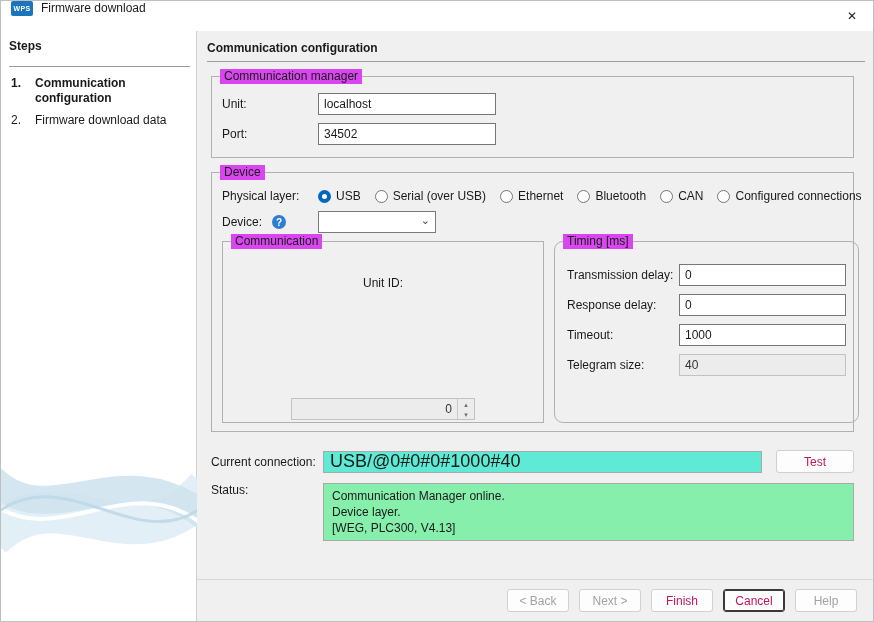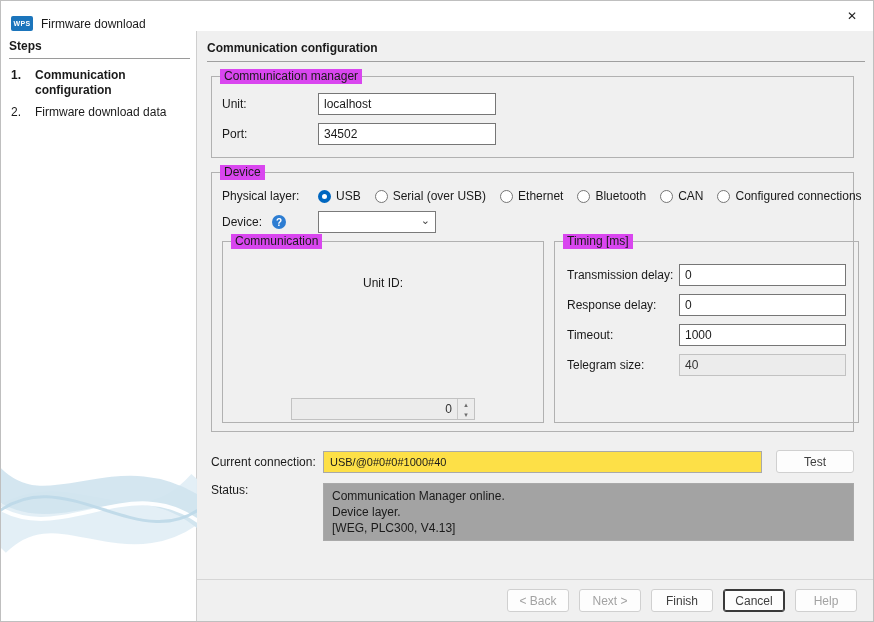--- a/index.html
+++ b/index.html
@@ -2,48 +2,48 @@
 <html><head>
 <meta charset="utf-8">
 <style>
   * { box-sizing: border-box; margin: 0; padding: 0; }
   html, body { background: #ffffff; }
   body { font-family: "Liberation Sans", sans-serif; font-size: 12px; color: #1a1a1a; }
 
   .window { position: relative; width: 874px; height: 622px; background: #ffffff; border: 1px solid #bfbfbf; overflow: hidden; display: flex; flex-direction: column; }
 
   
-  .titlebar { height: 30px; flex: 0 0 30px; display: flex; align-items: flex-end; padding-left: 10px; background: #ffffff; }
+  .titlebar { height: 30px; flex: 0 0 30px; display: flex; align-items: flex-start; padding-left: 10px; background: #ffffff; }
   .logo { width: 22px; height: 15px; background: #1b75bc; color: #fff; font-size: 7px; font-weight: bold; display: inline-flex; align-items: center; justify-content: center; border-radius: 2px; letter-spacing: .3px; }
   .wtitle { margin-left: 8px; }
   .close { margin-left: auto; width: 42px; height: 30px; display: flex; align-items: center; justify-content: center; font-size: 12px; color: #222; cursor: pointer; }
 
   .bodyrow { flex: 1; display: flex; min-height: 0; }
 
   
   .steps { flex: 0 0 196px; background: #ffffff; border-right: 1px solid #cfcfcf; position: relative; padding-top: 8px; }
-  .steps-head { font-weight: bold; margin: 0 6px 6px 8px; padding-bottom: 5px; border-bottom: 1px solid #9a9a9a; }
+  .steps-head { font-weight: bold; margin: 0 6px 6px 8px; padding-bottom: 13px; border-bottom: 1px solid #9a9a9a; }
   .step { display: flex; padding: 3px 8px 4px 10px; line-height: 15px; }
   .step .num { flex: 0 0 24px; }
   .step.active { font-weight: bold; }
   .swoosh { position: absolute; left: 0; bottom: 28px; width: 196px; height: 150px; pointer-events: none; }
 
   
   .rightcol { flex: 1; display: flex; flex-direction: column; min-width: 0; background: #f0f0f0; }
   .main { flex: 1; padding: 8px 8px 0 10px; overflow: hidden; }
   .main-title { font-weight: bold; padding: 2px 0 6px 0; border-bottom: 1px solid #9f9f9f; margin-bottom: 14px; }
   .content { margin: 0 11px 0 4px; }
 
   
   .group { position: relative; border: 1px solid #b1b1b1; padding: 16px 10px 10px 10px; margin-bottom: 14px; }
   .legend { position: absolute; top: -8px; left: 8px; background: #d946ef; padding: 0 4px; line-height: 15px; }
   .subgroup { position: relative; border: 1px solid #b1b1b1; padding: 22px 12px 10px 12px; height: 182px; }
   .subrow { display: flex; gap: 10px; margin-top: 6px; }
   .cfg { flex: 0 0 322px; }
-  .tim { flex: 1; }
+  .tim { flex: 1; border-radius: 9px; }
 
   .row { display: flex; align-items: center; margin-bottom: 8px; }
   .flabel { flex: 0 0 96px; }
   .tim .flabel { flex: 0 0 112px; }
   .cfg .flabel { flex: 0 0 122px; }
 
   .field { height: 22px; border: 1px solid #767676; background: #ffffff; padding: 0 5px; font-family: "Liberation Sans", sans-serif; font-size: 12px; color: #1a1a1a; }
   .w178 { width: 178px; }
   .tim .field { flex: 1; }
   .ro .field, .field.ro { background: #ececec; border-color: #c2c2c2; color: #333; }
@@ -64,26 +64,26 @@
   
   .spinwrap { position: relative; flex: 1; }
   .spinwrap input { width: 100%; text-align: right; padding-right: 22px; }
   .spin { position: absolute; right: 1px; top: 1px; bottom: 1px; width: 17px; display: flex; flex-direction: column; border-left: 1px solid #c9c9c9; background: #f5f5f5; }
   .spin span { flex: 1; display: flex; align-items: center; justify-content: center; font-size: 7px; color: #6e6e6e; line-height: 1; }
   .spinwrap.ro .spin { background: #ececec; }
 
   
   .crow { display: flex; align-items: center; margin: 18px 0 10px 0; }
   .clabel { flex: 0 0 112px; }
-  .connfield { flex: 1; height: 22px; background: #fde047; border: 1px solid #a9a9a9; padding: 0 6px; font-family: "Liberation Sans", sans-serif; font-size: 11px; color: #1a1a1a; }
+  .connfield { flex: 1; height: 22px; background: #5eead4; border: 1px solid #a9a9a9; padding: 0 6px; font-family: "Liberation Sans", sans-serif; font-size: 18px; color: #1a1a1a; }
   .srow { display: flex; align-items: flex-start; }
-  .statusbox { flex: 1; background: #a3a3a3; border: 1px solid #a9a9a9; padding: 4px 8px; line-height: 16px; min-height: 56px; }
-
-  
-  .btn { min-width: 62px; height: 23px; background: #fdfdfd; border: 1px solid #d0d0d0; border-radius: 3px; font-family: "Liberation Sans", sans-serif; font-size: 12px; color: #404040; padding: 0 9px; cursor: default; }
+  .statusbox { flex: 1; background: #86efac; border: 1px solid #a9a9a9; padding: 4px 8px; line-height: 16px; min-height: 56px; }
+
+  
+  .btn { min-width: 62px; height: 23px; background: #fdfdfd; border: 1px solid #d0d0d0; border-radius: 3px; font-family: "Liberation Sans", sans-serif; font-size: 12px; color: #be185d; padding: 0 9px; cursor: default; }
   .btn.disabled { color: #a2a2a2; }
   .btn.default { border-color: #3a3a3a; box-shadow: inset 0 0 0 1px #3a3a3a; }
   .testbtn { margin-left: 14px; width: 78px; }
 
   .footer { flex: 0 0 42px; border-top: 1px solid #d6d6d6; background: #f0f0f0; display: flex; align-items: center; justify-content: flex-end; padding-right: 16px; }
   .footer .btn { margin-left: 10px; }
 </style>
 </head>
 <body>
 

